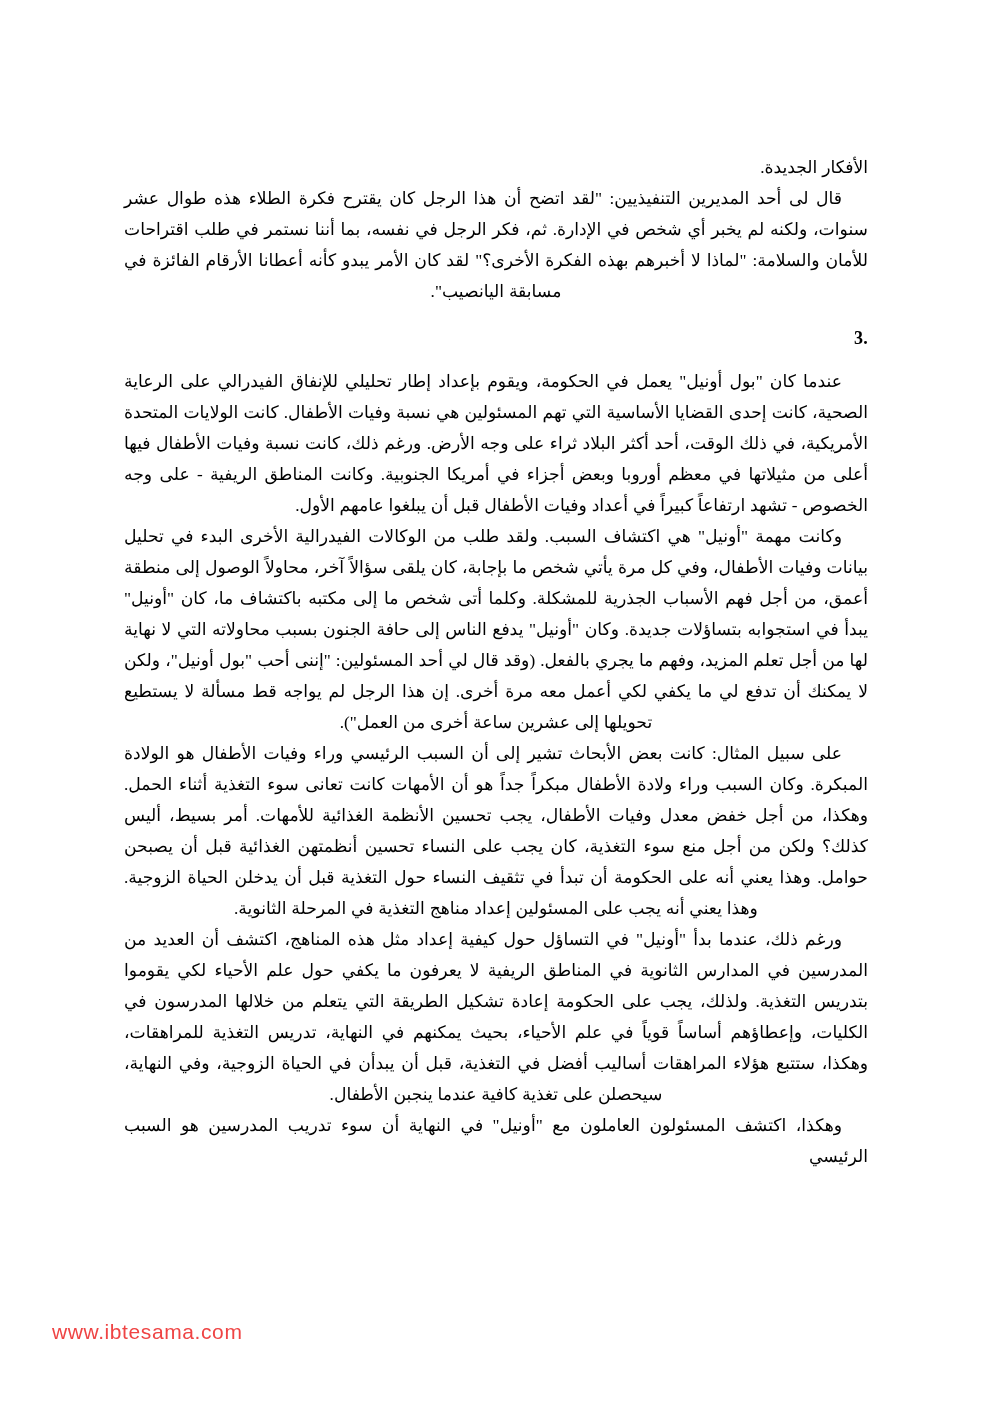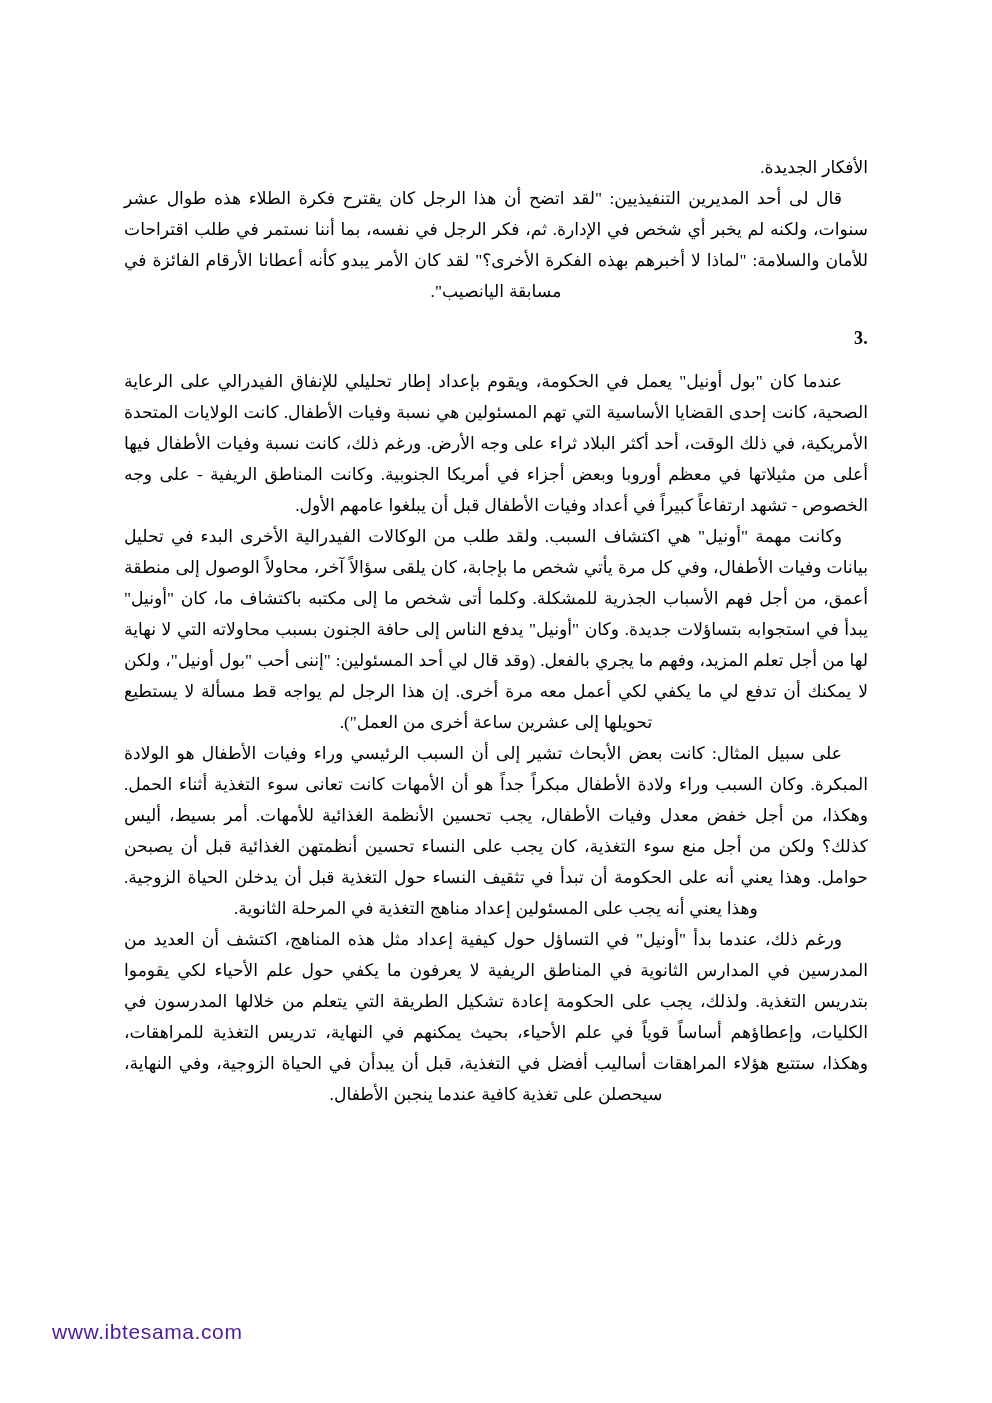--- a/index.html
+++ b/index.html
@@ -52,21 +52,21 @@
     line-height: 31px;
     letter-spacing: 0.3px;
   }
   .b {
     font-weight: normal;
   }
   .watermark {
     position: absolute;
     left: 52px;
     bottom: 32px;
-    color: #4c1d95;
+    color: #ef4444;
     font-family: "Liberation Sans", "DejaVu Sans", sans-serif;
     font-size: 21px;
     letter-spacing: 0.6px;
     direction: ltr;
     white-space: nowrap;
     user-select: none;
   }
 </style>
 </head>
 <body>
@@ -82,18 +82,19 @@
     <p class="section-head">.3</p>
 
     <p class="para indent"><span>عندما كان "بول أونيل" يعمل في الحكومة، ويقوم بإعداد إطار تحليلي للإنفاق الفيدرالي على الرعاية الصحية، كانت إحدى القضايا الأساسية التي تهم المسئولين هي نسبة وفيات الأطفال. كانت الولايات المتحدة الأمريكية، في ذلك الوقت، أحد أكثر البلاد ثراء على وجه الأرض. ورغم ذلك، كانت نسبة وفيات الأطفال فيها أعلى من مثيلاتها في معظم أوروبا وبعض أجزاء في أمريكا الجنوبية. وكانت المناطق الريفية - على وجه الخصوص - تشهد ارتفاعاً كبيراً في أعداد وفيات الأطفال قبل أن يبلغوا عامهم الأول.</span></p>
 
     <p class="para indent last-center"><span>وكانت مهمة "أونيل" هي اكتشاف السبب. ولقد طلب من الوكالات الفيدرالية الأخرى البدء في تحليل بيانات وفيات الأطفال، وفي كل مرة يأتي شخص ما بإجابة، كان يلقى سؤالاً آخر، محاولاً الوصول إلى منطقة أعمق، من أجل فهم الأسباب الجذرية للمشكلة. وكلما أتى شخص ما إلى مكتبه باكتشاف ما، كان "أونيل" يبدأ في استجوابه بتساؤلات جديدة. وكان "أونيل" يدفع الناس إلى حافة الجنون بسبب محاولاته التي لا نهاية لها من أجل تعلم المزيد، وفهم ما يجري </span><span class="b">بالفعل</span><span>. (وقد قال لي أحد المسئولين: "إننى أحب "بول أونيل"، ولكن لا يمكنك أن تدفع لي ما يكفي لكي أعمل معه مرة أخرى. إن هذا الرجل لم يواجه قط مسألة لا يستطيع تحويلها إلى عشرين ساعة أخرى من العمل").</span></p>
 
     <p class="para indent last-center"><span>على سبيل المثال: كانت بعض الأبحاث تشير إلى أن السبب الرئيسي وراء وفيات الأطفال هو الولادة المبكرة. وكان السبب وراء ولادة الأطفال مبكراً جداً هو أن الأمهات كانت تعانى سوء التغذية أثناء الحمل. وهكذا، من أجل خفض معدل وفيات الأطفال، يجب تحسين الأنظمة الغذائية للأمهات. أمر بسيط، أليس كذلك؟ ولكن من أجل منع سوء التغذية، كان يجب على النساء تحسين أنظمتهن الغذائية قبل أن يصبحن حوامل. وهذا يعني أنه على الحكومة أن تبدأ في تثقيف النساء حول التغذية قبل أن يدخلن الحياة الزوجية. وهذا يعني أنه يجب على المسئولين إعداد مناهج التغذية في المرحلة الثانوية.</span></p>
 
     <p class="para indent last-center"><span>ورغم ذلك، عندما بدأ "أونيل" في التساؤل حول كيفية إعداد مثل هذه المناهج، اكتشف أن العديد من المدرسين في المدارس الثانوية في المناطق الريفية لا يعرفون ما يكفي حول علم الأحياء لكي يقوموا بتدريس التغذية. ولذلك، يجب على الحكومة إعادة تشكيل الطريقة التي يتعلم من خلالها المدرسون في الكليات، وإعطاؤهم أساساً قوياً في علم الأحياء، بحيث يمكنهم في النهاية، تدريس التغذية للمراهقات، وهكذا، ستتبع هؤلاء المراهقات أساليب أفضل في التغذية، قبل أن يبدأن في الحياة الزوجية، وفي النهاية، سيحصلن على تغذية كافية عندما ينجبن الأطفال.</span></p>
 
+    <p class="para indent"><span>وهكذا، اكتشف المسئولون العاملون مع "أونيل" في النهاية أن سوء تدريب المدرسين هو السبب الرئيسي</span></p>
 
   </div>
 
   <div class="watermark">www.ibtesama.com</div>
 
 </div>
 
 </body></html>

